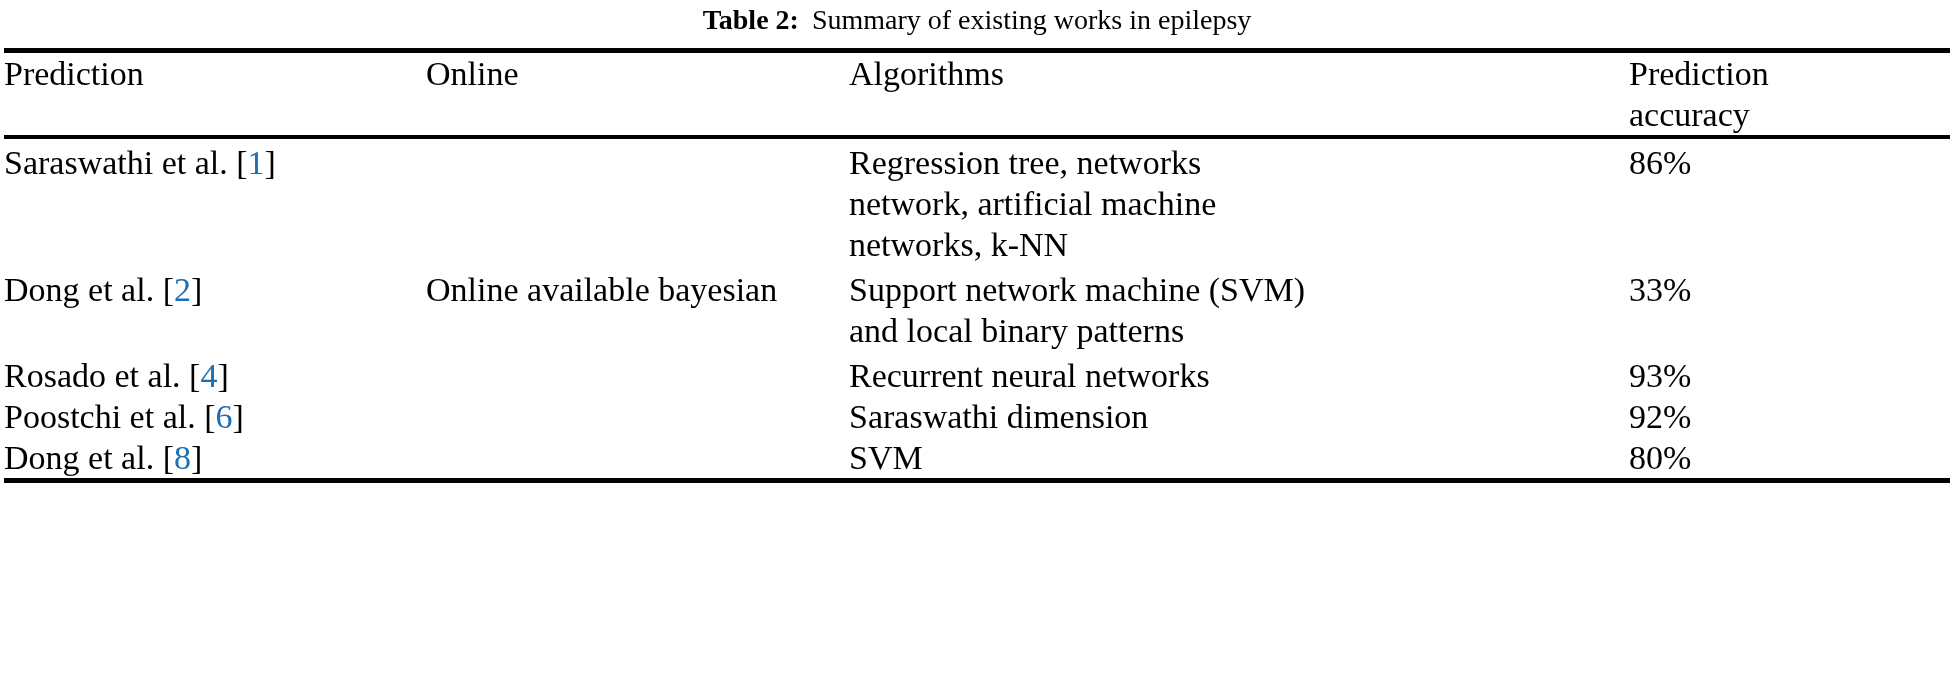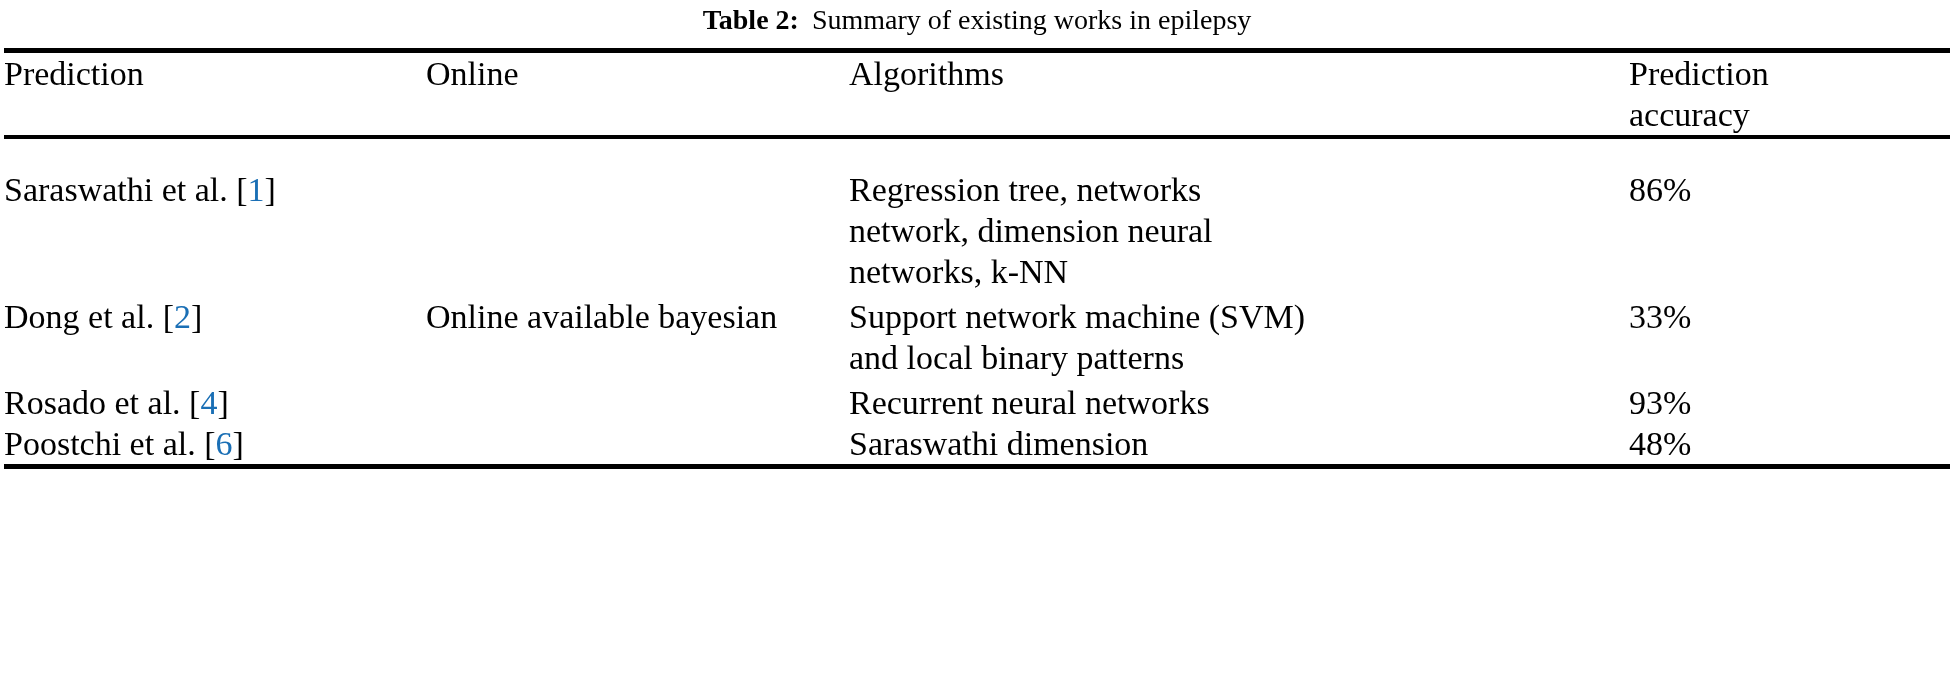--- a/index.html
+++ b/index.html
@@ -79,21 +79,21 @@
   thead th.acc-head {
     line-height: 41px;
     margin-top: 45px;
   }
 
   tbody td {
     padding-top: 10px;
     padding-bottom: 2px;
   }
   tbody tr.row-tall td { padding-bottom: 4px; }
-  tbody tr:first-child td { padding-top: 30px; }
+  tbody tr:first-child td { padding-top: 3px; }
 
   .cite-open, .cite-close { color: #000000; }
   .cite-num { color: #1a6fb5; }
 
   .cell-line { display: block; white-space: nowrap; }
 </style>
 </head>
 <body>
 
 <div class="table-figure">
@@ -132,21 +132,21 @@
         <col class="c-samp">
         <col class="c-alg">
         <col class="c-acc">
     </colgroup>
     <tbody id="tbody">
         <tr class="row-tall">
           <td><span>Saraswathi et al. </span><span class="cite-open">[</span><a class="cite-num" style="text-decoration: none;">1</a><span class="cite-close">]</span></td>
           <td></td>
           <td>
             <span class="cell-line">Regression tree, networks</span>
-            <span class="cell-line">network, dimension neural</span>
+            <span class="cell-line">network, artificial machine</span>
             <span class="cell-line">networks, k-NN</span>
           </td>
           <td>86%</td>
         </tr>
         <tr class="row-tall">
           <td><span>Dong et al. </span><span class="cite-open">[</span><a class="cite-num" style="text-decoration: none;">2</a><span class="cite-close">]</span></td>
           <td>Online available bayesian</td>
           <td>
             <span class="cell-line">Support network machine (SVM)</span>
             <span class="cell-line">and local binary patterns</span>
@@ -160,20 +160,28 @@
             <span class="cell-line">Recurrent neural networks</span>
           </td>
           <td>93%</td>
         </tr>
         <tr>
           <td><span>Poostchi et al. </span><span class="cite-open">[</span><a class="cite-num" style="text-decoration: none;">6</a><span class="cite-close">]</span></td>
           <td></td>
           <td>
             <span class="cell-line">Saraswathi dimension</span>
           </td>
-          <td>48%</td>
+          <td>92%</td>
+        </tr>
+        <tr>
+          <td><span>Dong et al. </span><span class="cite-open">[</span><a class="cite-num" style="text-decoration: none;">8</a><span class="cite-close">]</span></td>
+          <td></td>
+          <td>
+            <span class="cell-line">SVM</span>
+          </td>
+          <td>80%</td>
         </tr>
       </tbody>
   </table>
 
   <div class="rule rule-bottom"></div>
 
 </div>
 
 </body></html>

